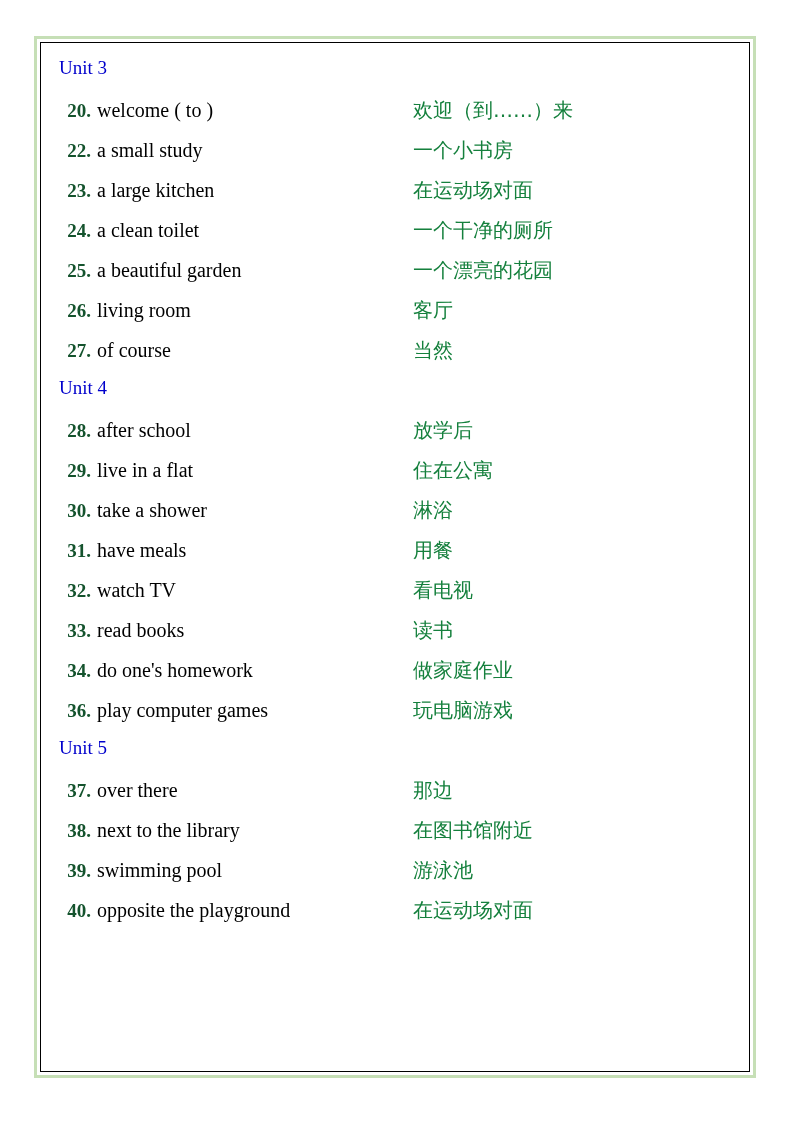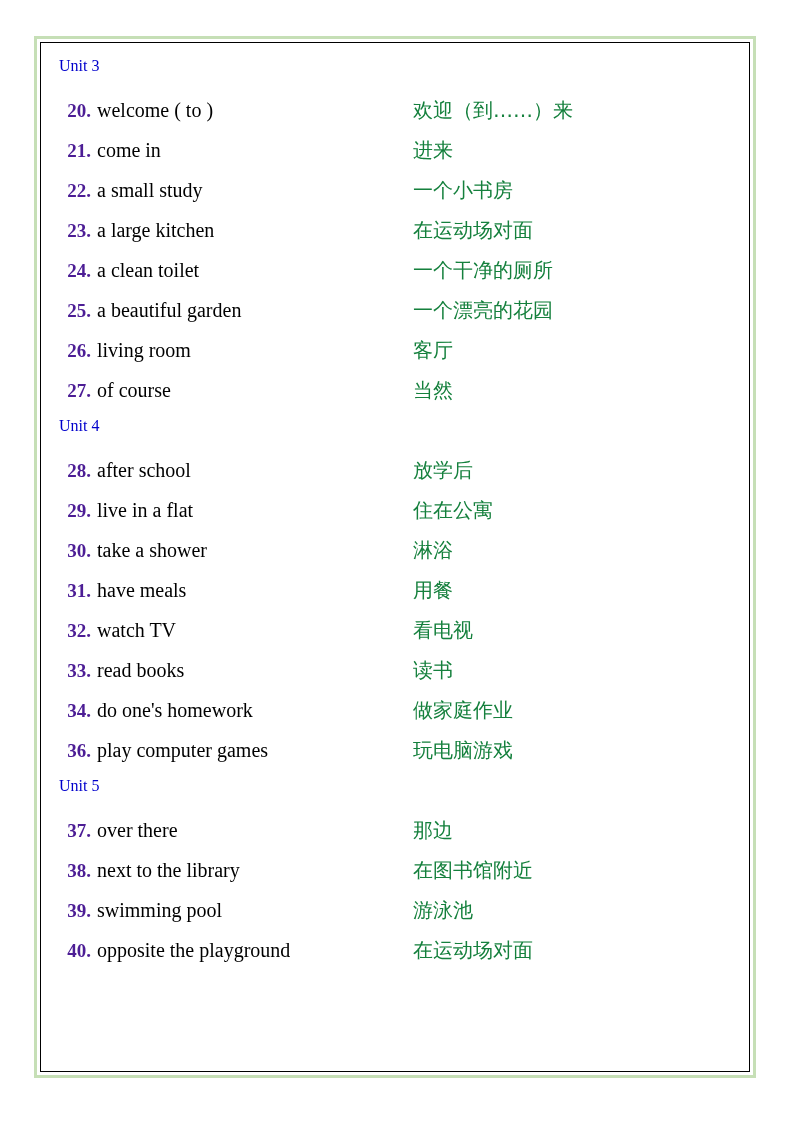--- a/index.html
+++ b/index.html
@@ -44,30 +44,30 @@
     align-items: baseline;
     height: 40px;
   }
   .unit-row {
     height: 40px;
     display: flex;
     align-items: baseline;
   }
   .unit-label {
     color: #0000cc;
-    font-size: 16px;
+    font-size: 19px;
     font-family: "Liberation Serif", serif;
     padding-left: 4px;
   }
   .num {
     width: 36px;
     text-align: right;
     font-weight: bold;
     font-size: 19px;
-    color: #4c1d95;
+    color: #14532d;
     padding-right: 6px;
     font-family: "Liberation Serif", serif;
     flex: none;
   }
   .en {
     width: 316px;
     color: #000000;
     font-size: 20px;
     font-family: "Liberation Serif", serif;
     flex: none;
@@ -87,25 +87,20 @@
   <div class="frame-outer">
     <div class="frame-inner">
       <div class="rows" id="list">
           <div class="unit-row">
             <span class="unit-label">Unit 3</span>
           </div>
           <div class="row">
             <span class="num">20.</span>
             <span class="en">welcome ( to )</span>
             <span class="zh">欢迎（到……）来</span>
-          </div>
-          <div class="row">
-            <span class="num">21.</span>
-            <span class="en">come in</span>
-            <span class="zh">进来</span>
           </div>
           <div class="row">
             <span class="num">22.</span>
             <span class="en">a small study</span>
             <span class="zh">一个小书房</span>
           </div>
           <div class="row">
             <span class="num">23.</span>
             <span class="en">a large kitchen</span>
             <span class="zh">在运动场对面</span>

